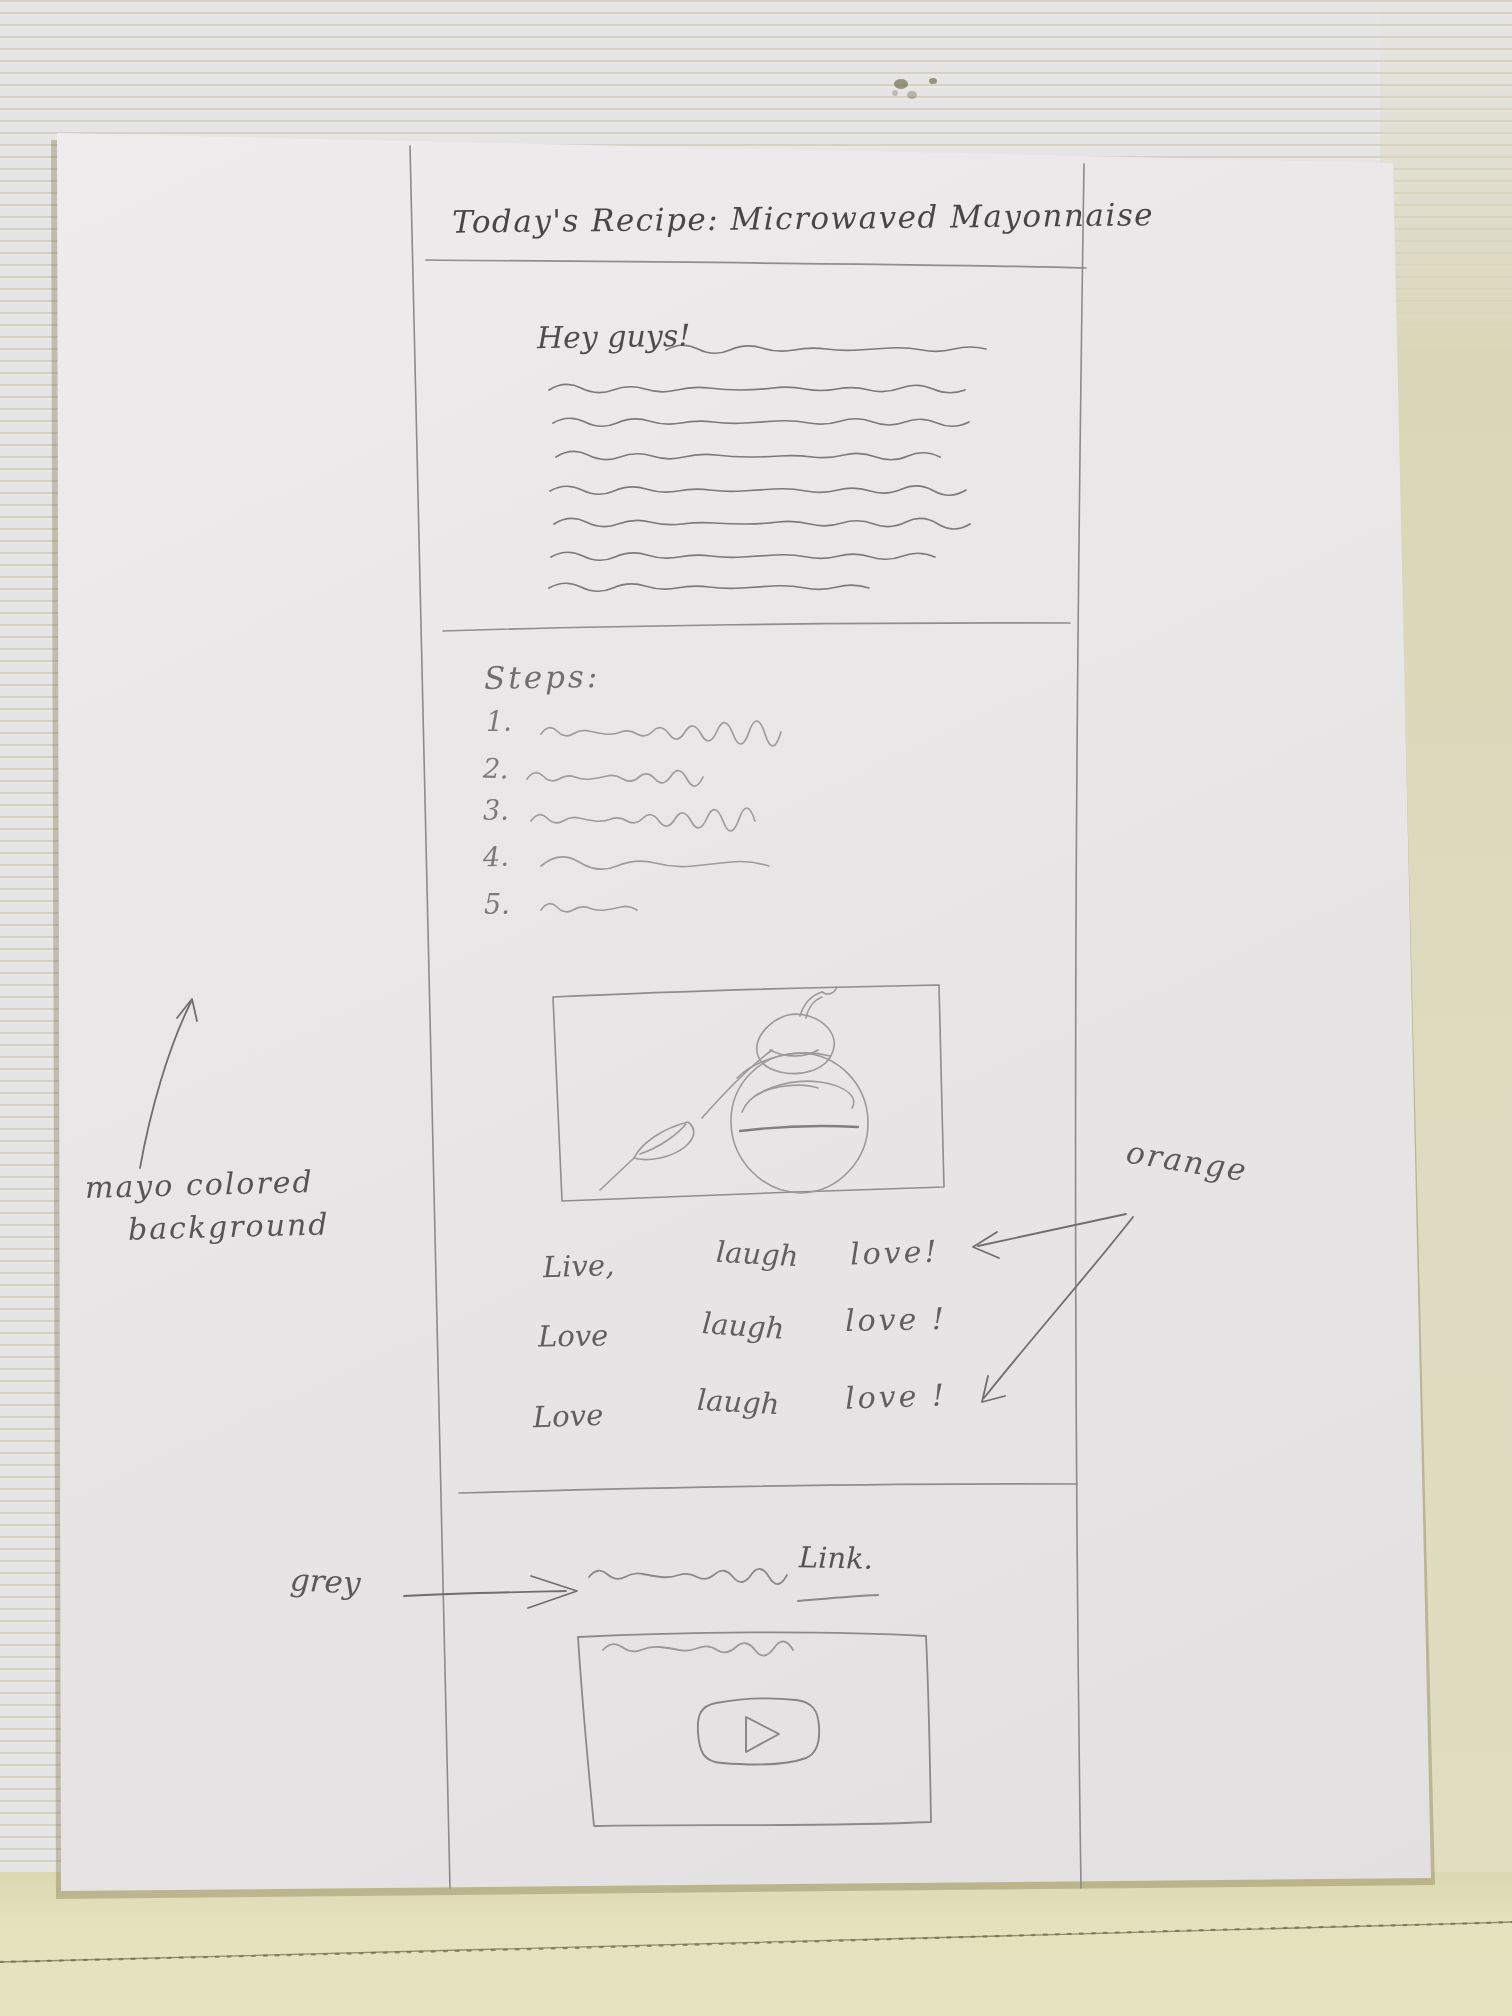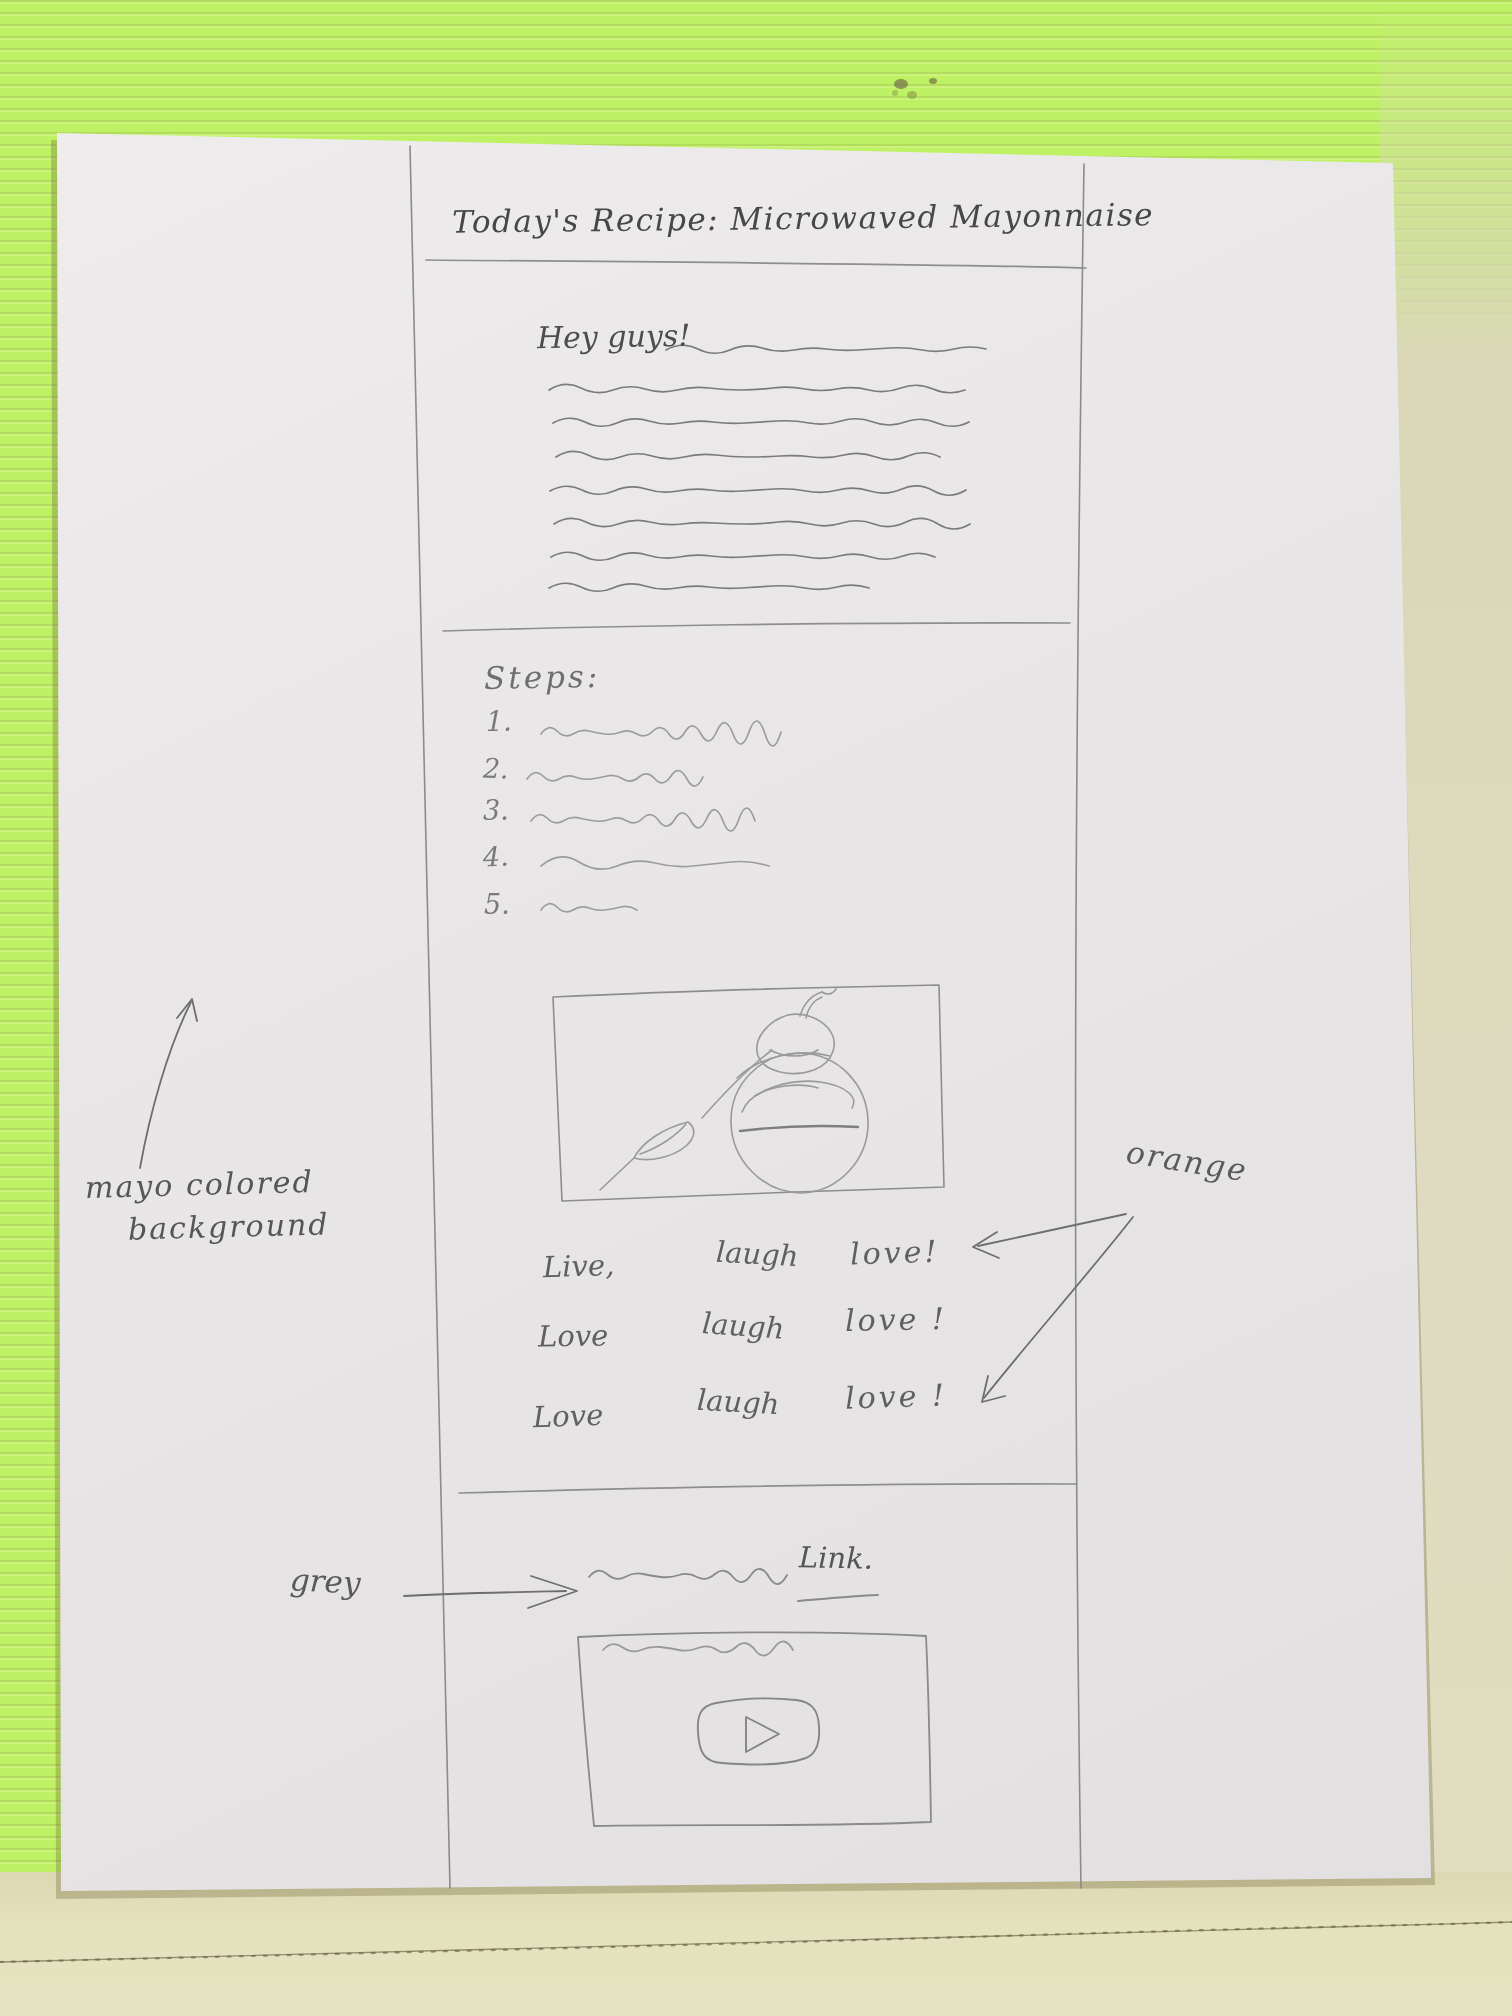--- a/index.html
+++ b/index.html
@@ -1,17 +1,17 @@
 <!DOCTYPE html>
 <html><head>
 <meta charset="utf-8">
 <style>
   html,body{margin:0;padding:0;background:#b8b190;}
   .scene{position:relative;width:1512px;height:2016px;overflow:hidden;
-         background:#bef264;}
+         background:#e5e5e5;}
   .ridges{position:absolute;inset:0;
     background:repeating-linear-gradient(to bottom,
       rgba(120,105,50,.16) 0 2px,
       rgba(248,243,214,.22) 2px 4px,
       rgba(0,0,0,0) 4px 12px);}
   .cardboard-right{position:absolute;left:1380px;top:0;width:132px;height:2016px;
     background:linear-gradient(to bottom, rgba(217,213,178,0) 0%, #dad7b8 18%, #dedbc0 60%, #e0ddc0 100%);}
   .cardboard-bottom{position:absolute;left:0;top:1872px;width:1512px;height:144px;
     background:linear-gradient(to bottom,#dcd8b2 0%, #e4e1bd 35%, #e6e3c0 100%);}
   .paper-shadow{position:absolute;inset:0;background:rgba(105,92,45,.30);

